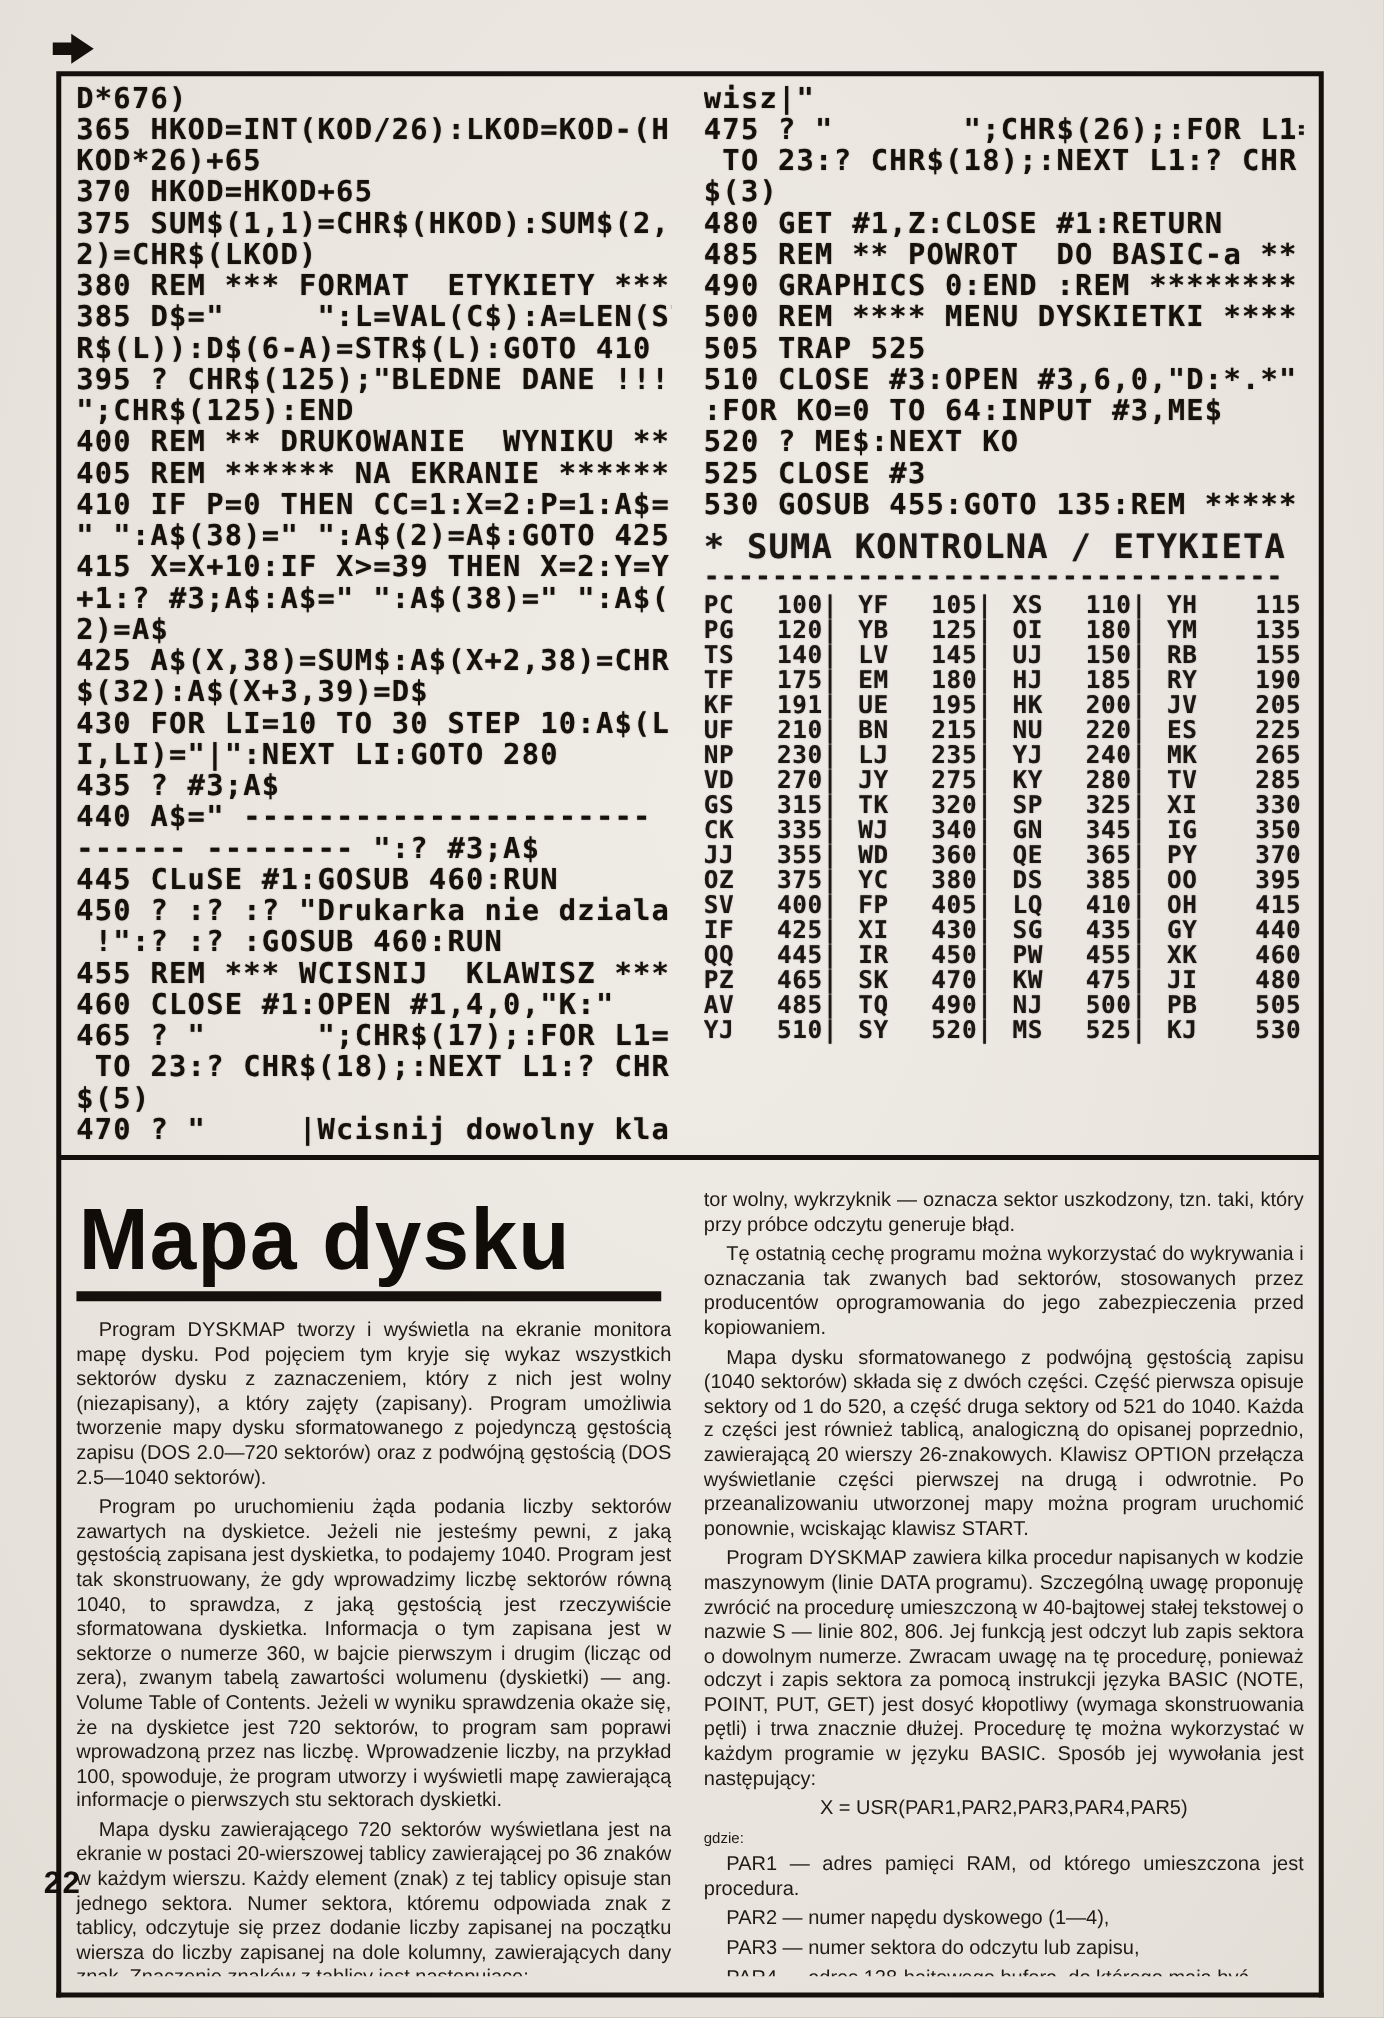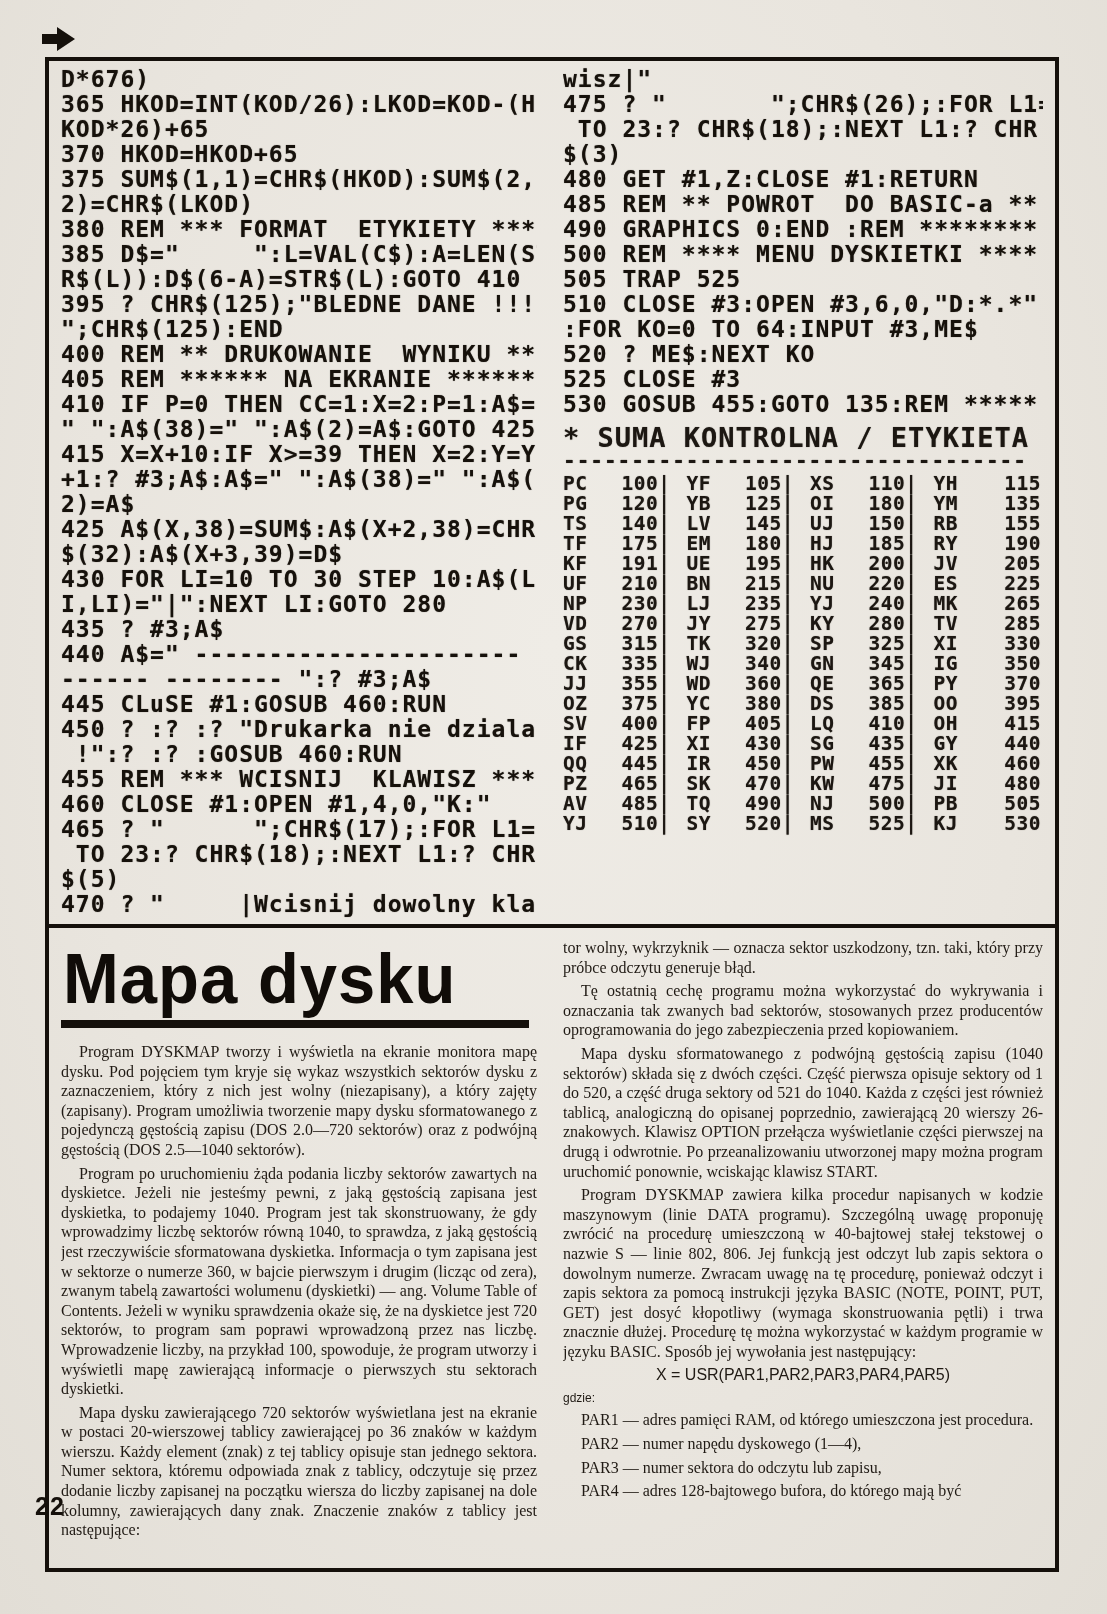--- a/index.html
+++ b/index.html
@@ -60,21 +60,21 @@
   .cgroup{flex:1;display:flex;justify-content:space-between;padding-right:16px;}
   .cgroup.lastg{padding-right:2px;}
   .cvalue::after{content:"|";}
   .cgroup.lastg .cvalue::after{content:"";}
 
   
   .article-box{
     border:4px solid #15100b;border-top:none;
     height:640px;overflow:hidden;
     display:flex;gap:26px;
-    padding:0 12px;
+    padding:13px 12px;
     box-sizing:content-box;
   }
   .art-col{width:480px;overflow:hidden;}
   .art-col.right{width:484px;padding-top:10px;}
   .headline{
     font-family:"Liberation Sans", sans-serif;
     font-weight:800;
     font-size:67px;
     letter-spacing:1px;
     line-height:70px;
@@ -83,21 +83,20 @@
     transform:scaleY(1.04);
   }
   .headline-rule{height:8px;background:#15100b;width:468px;margin:6px 0 14px 0;}
   .art-col p{
     margin:0 0 4px 0;
     font-size:16px;
     line-height:19.6px;
     text-align:justify;
     text-indent:18px;
     color:#201a14;
-    font-family:Liberation Serif, serif;
   }
   .art-col p.noindent{text-indent:0;}
   .formula{
     font-size:16px;line-height:20px;text-align:center;
     margin:3px 0 3px 0;color:#201a14;
   }
   .gdzie{font-size:12px;line-height:20px;margin:2px 0;color:#201a14;}
   .page-number{
     position:absolute;left:35px;top:1492px;
     font-size:25px;font-weight:700;letter-spacing:1px;color:#15100b;

